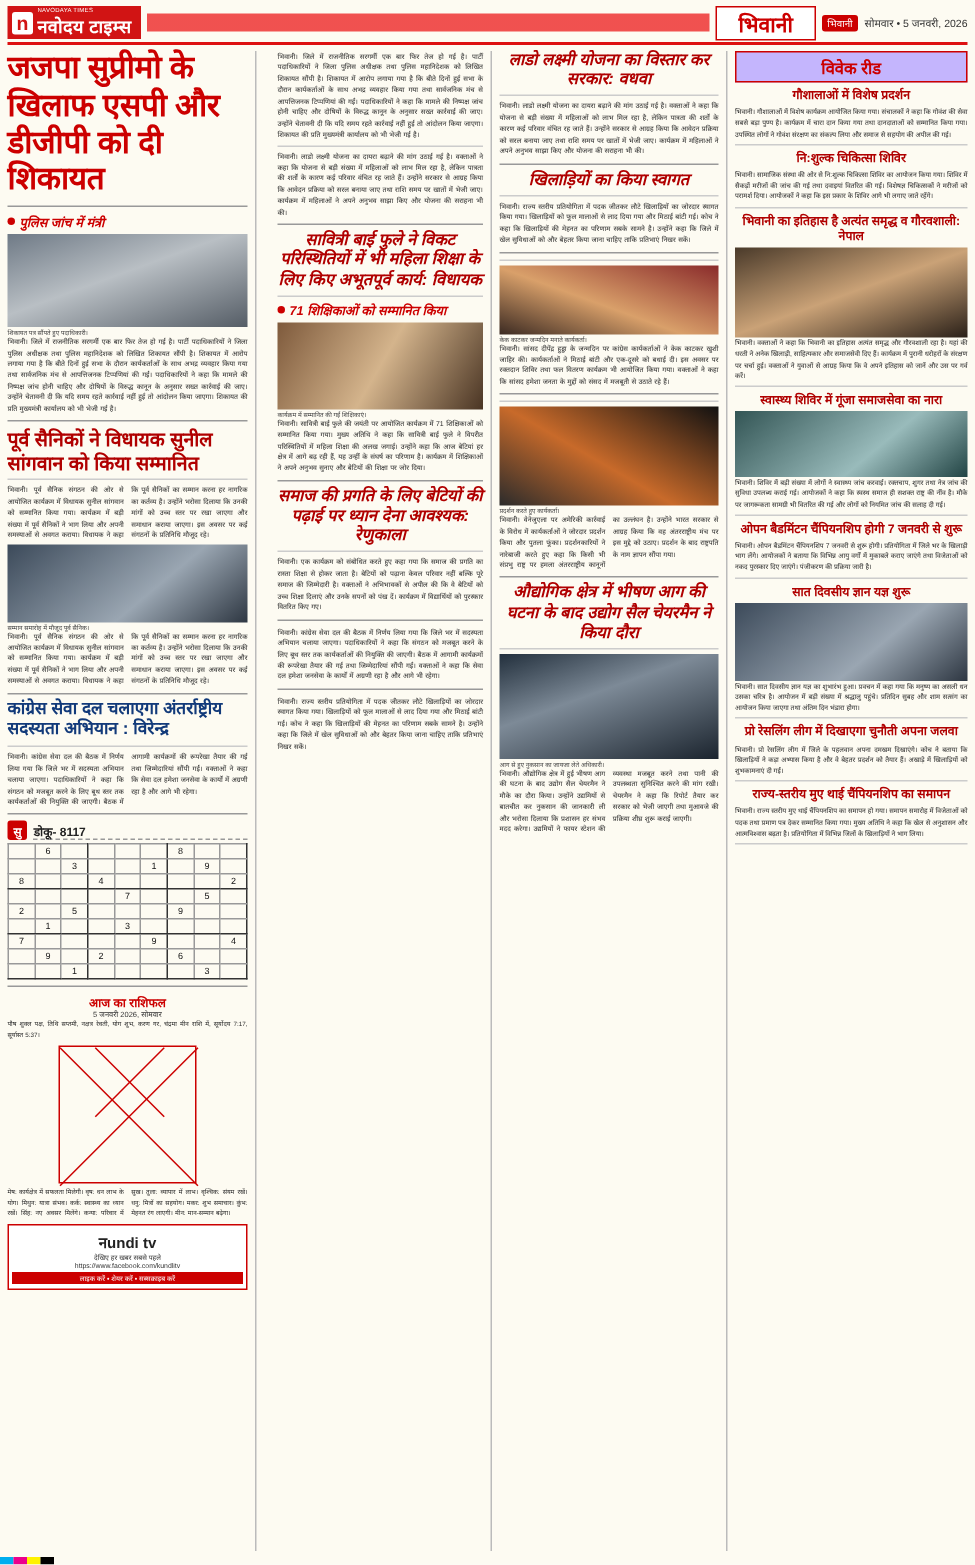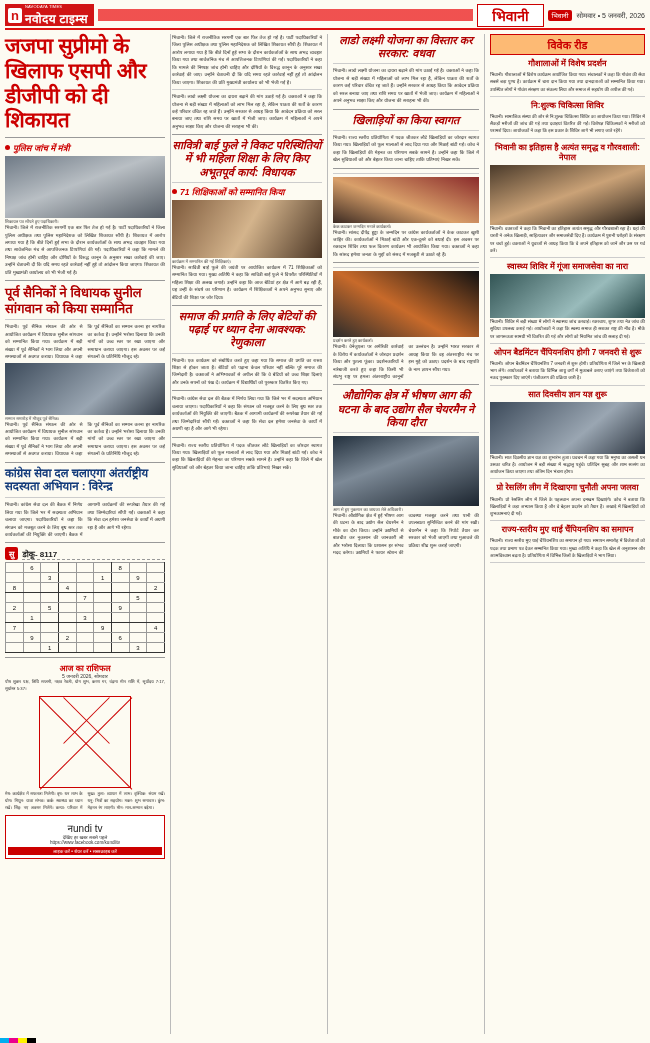--- a/index.html
+++ b/index.html
@@ -119,28 +119,28 @@
   .kundli:before { width:130px; height:1px; top:46px; left:-19px; transform:rotate(45deg); }
   .kundli:after  { width:130px; height:1px; top:46px; left:-19px; transform:rotate(-45deg); }
   .kundli .d1, .kundli .d2 { position:absolute; background:#c00; }
   .kundli .d1 { width:65px; height:1px; top:23px; left:13.5px; transform:rotate(45deg); }
   .kundli .d2 { width:65px; height:1px; top:23px; left:13.5px; transform:rotate(-45deg); }
 
   
   .promo {
     border:1px solid #c00; background:#fff; text-align:center; padding:3px 2px;
   }
-  .promo-logo { font-size:15px; font-weight:normal; color:#c00; line-height:1; }
+  .promo-logo { font-size:15px; font-weight:bold; color:#c00; line-height:1; }
   .promo-logo span { color:#222; font-size:10px; }
   .promo-line { font-size:4.6px; color:#333; }
   .promo-bar { background:#c00; color:#fff; font-size:4.6px; padding:1px; margin-top:2px; }
 
   
   .rail-head {
-    background:#fdba74; border:1px solid #c00; color:#c00;
+    background:#c4b5fd; border:1px solid #c00; color:#c00;
     font-weight:bold; font-size:11px; text-align:center; padding:2px;
   }
   .rail-item-title { color:#b00000; font-weight:bold; font-size:8.2px; line-height:1.25; margin:4px 0 2px; text-align:center;}
   .rail-txt { font-size:4.5px; line-height:1.6; text-align:justify; color:#2a2a2a; }
 
   
   .colorbar { position:absolute; left:0; bottom:0; display:flex; }
   .colorbar i { width:9px; height:5px; display:block; }
   .center-title { text-align:center; }
 </style>
@@ -311,21 +311,21 @@
       <div class="promo" style="margin-top:4px">
         <div class="promo-logo">
           <span>न</span><span>undi tv</span>
         </div>
         <div class="promo-line">देखिए हर खबर सबसे पहले</div>
         <div class="promo-line">https://www.facebook.com/kundlitv</div>
         <div class="promo-bar">लाइक करें • शेयर करें • सब्सक्राइब करें</div>
       </div>
     </div>
 
-    <div class="col rule-v" style="padding-left:1px">
+    <div class="col rule-v" style="padding-left:14px">
       <div class="txt">भिवानी। जिले में राजनीतिक सरगर्मी एक बार फिर तेज हो गई है। पार्टी पदाधिकारियों ने जिला पुलिस अधीक्षक तथा पुलिस महानिदेशक को लिखित शिकायत सौंपी है। शिकायत में आरोप लगाया गया है कि बीते दिनों हुई सभा के दौरान कार्यकर्ताओं के साथ अभद्र व्यवहार किया गया तथा सार्वजनिक मंच से आपत्तिजनक टिप्पणियां की गईं। पदाधिकारियों ने कहा कि मामले की निष्पक्ष जांच होनी चाहिए और दोषियों के विरुद्ध कानून के अनुसार सख्त कार्रवाई की जाए। उन्होंने चेतावनी दी कि यदि समय रहते कार्रवाई नहीं हुई तो आंदोलन किया जाएगा। शिकायत की प्रति मुख्यमंत्री कार्यालय को भी भेजी गई है।</div>
       <hr class="hr-thin">
       <div class="txt">भिवानी। लाडो लक्ष्मी योजना का दायरा बढ़ाने की मांग उठाई गई है। वक्ताओं ने कहा कि योजना से बड़ी संख्या में महिलाओं को लाभ मिल रहा है, लेकिन पात्रता की शर्तों के कारण कई परिवार वंचित रह जाते हैं। उन्होंने सरकार से आग्रह किया कि आवेदन प्रक्रिया को सरल बनाया जाए तथा राशि समय पर खातों में भेजी जाए। कार्यक्रम में महिलाओं ने अपने अनुभव साझा किए और योजना की सराहना भी की।</div>
 
       <hr class="hr">
       <div class="hl3 center-title">सावित्री बाई फुले ने विकट परिस्थितियों में भी महिला शिक्षा के लिए किए अभूतपूर्व कार्य: विधायक</div>
       <hr class="hr-thin">
       <div class="kicker">71 शिक्षिकाओं को सम्मानित किया</div>
       <div class="photo p3"></div>
       <div class="cap">कार्यक्रम में सम्मानित की गईं शिक्षिकाएं।</div>

